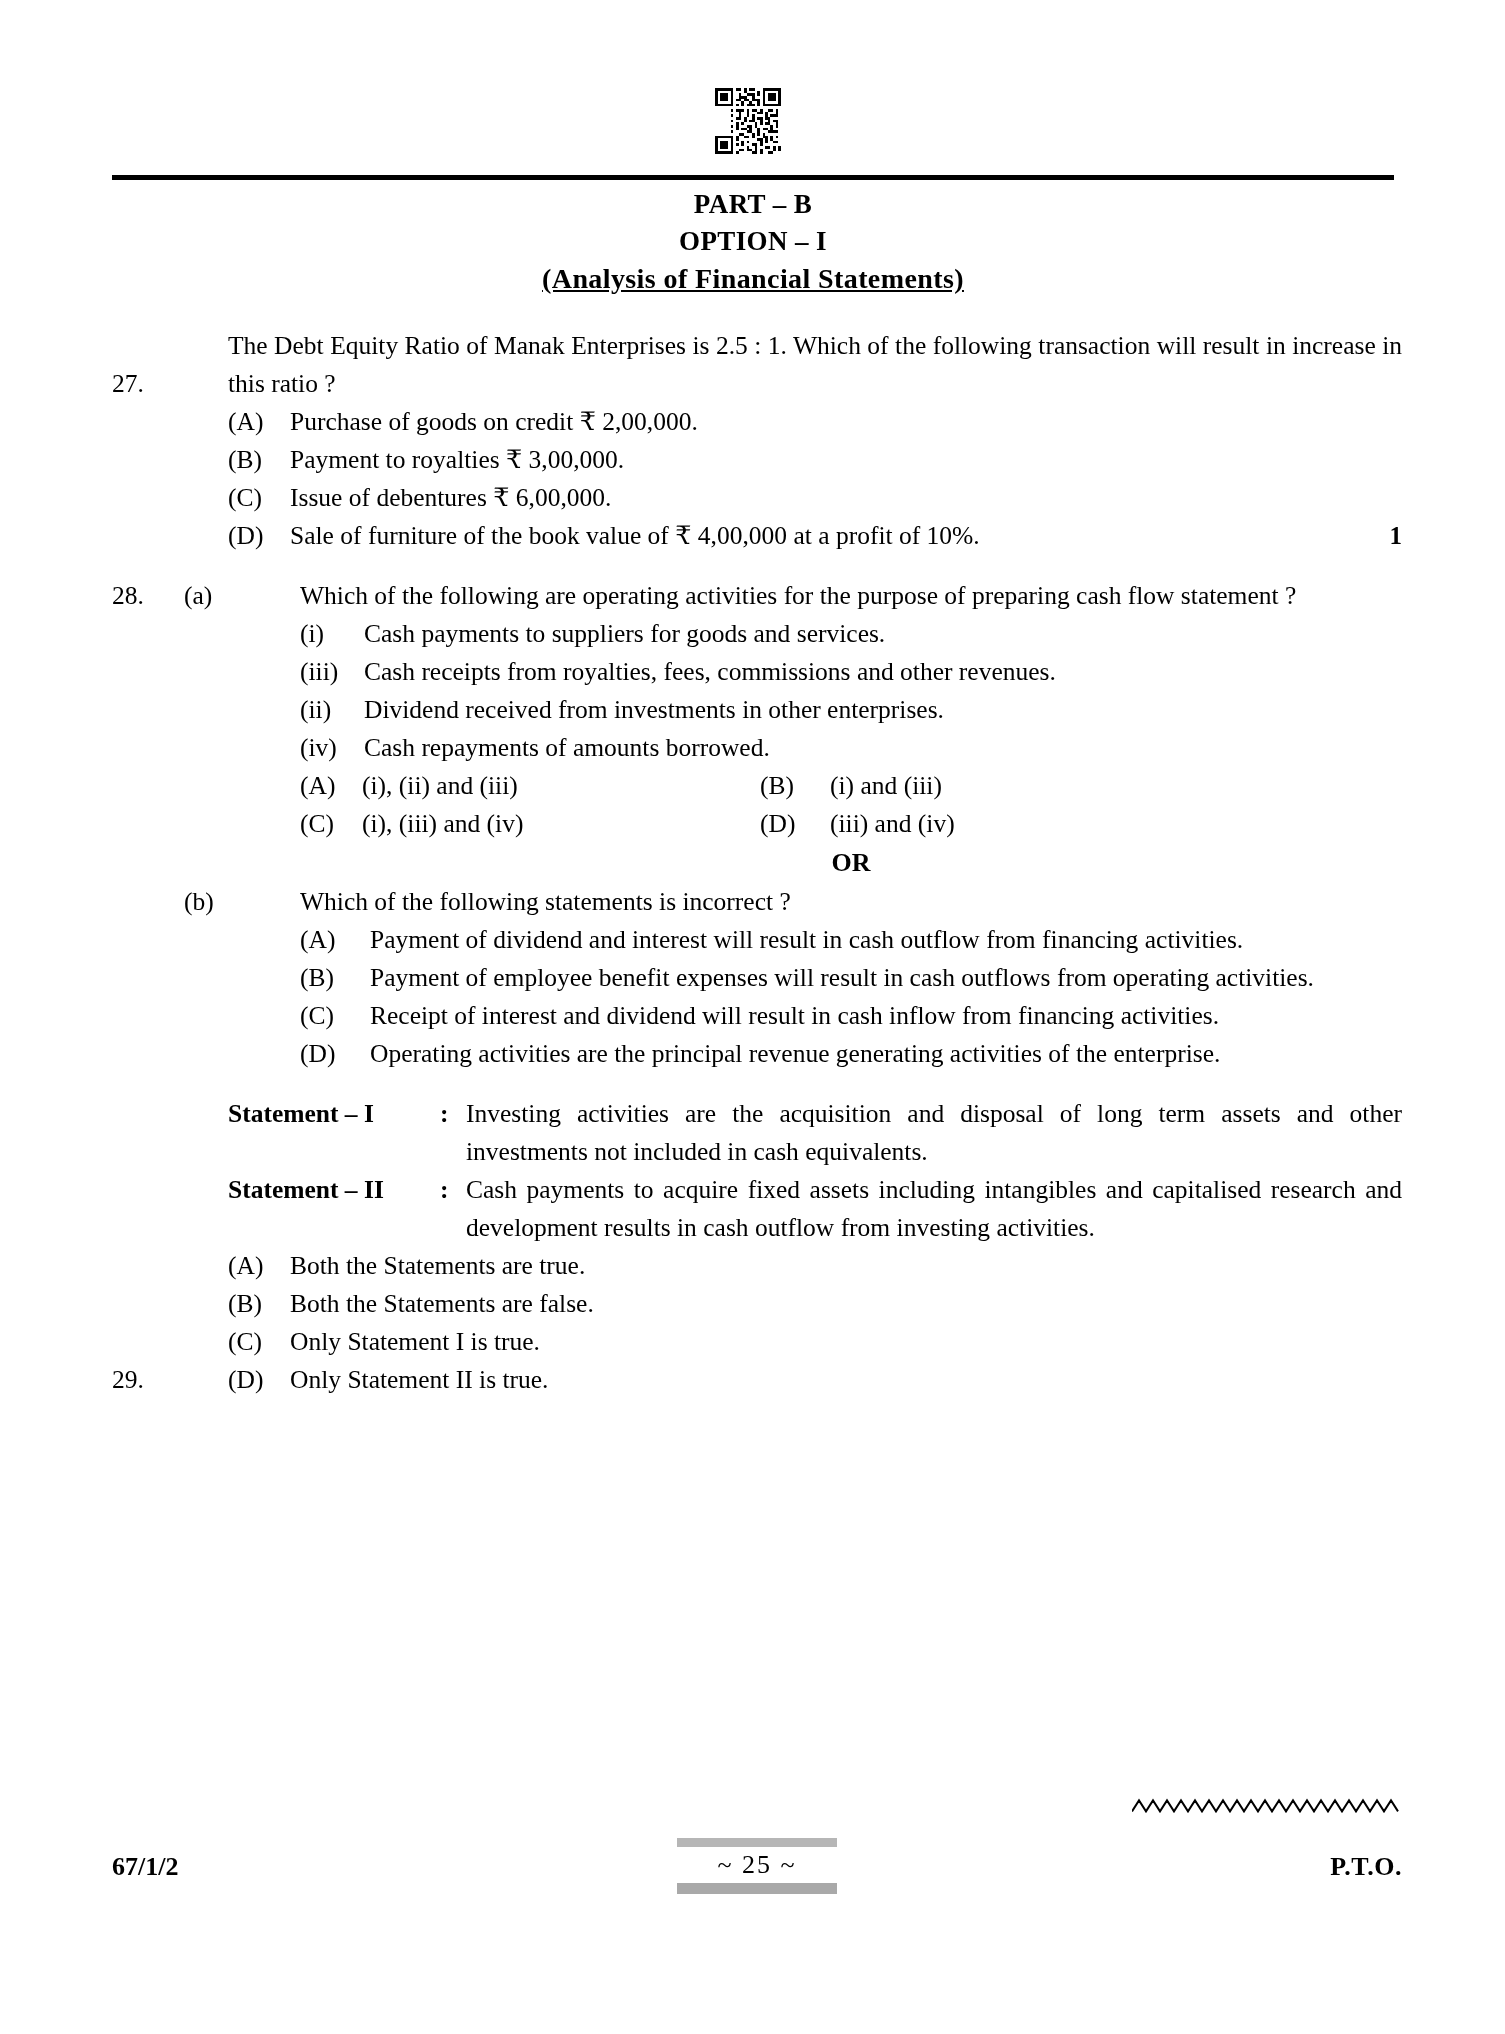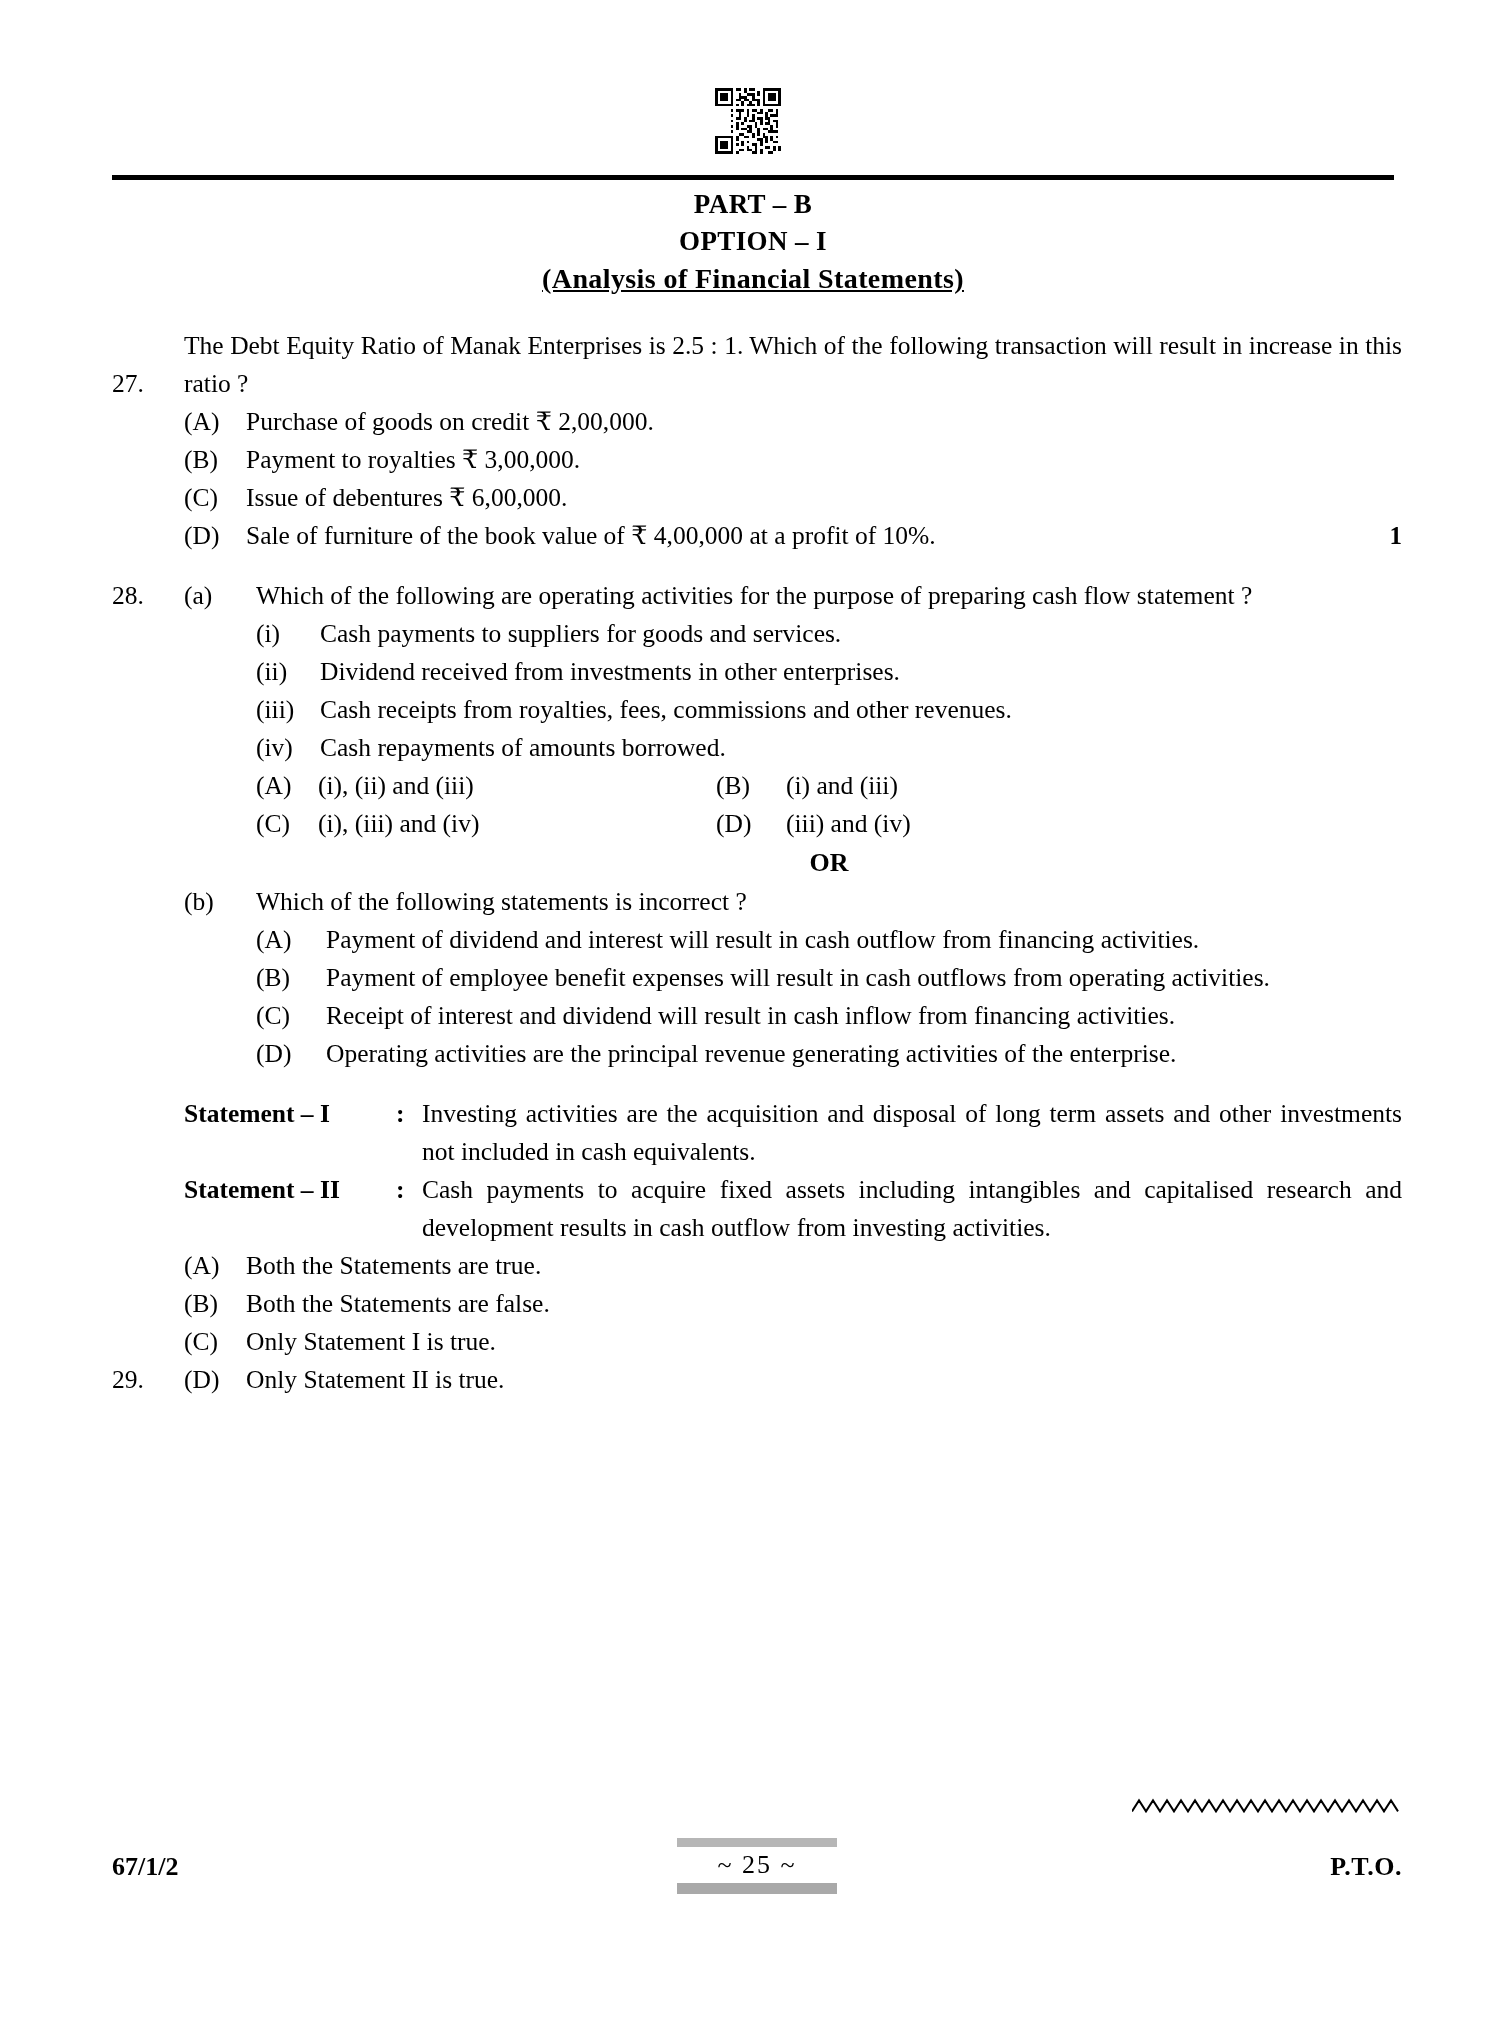--- a/index.html
+++ b/index.html
@@ -88,20 +88,21 @@
   }
   .qnum {
     width: 72px;
     flex: 0 0 72px;
     font-size: 25.5px;
     line-height: 38px;
   }
   .qbody {
     flex: 1 1 auto;
     min-width: 0;
+    margin-left: 44px;
   }
   .just {
     text-align: justify;
     text-align-last: left;
   }
 
   
   .orow {
     display: flex;
     align-items: flex-start;
@@ -408,26 +409,26 @@
 
       <div class="qrow">
         <div class="qnum"></div>
         <div class="sublab"></div>
         <div class="qbody">
           <div class="rrow">
             <div class="rlab">(i)</div>
             <div class="rtext">Cash payments to suppliers for goods and services.</div>
           </div>
           <div class="rrow">
+            <div class="rlab">(iii)</div>
+            <div class="rtext just">Cash receipts from royalties, fees, commissions and other revenues.</div>
+          </div>
+          <div class="rrow">
             <div class="rlab">(ii)</div>
             <div class="rtext">Dividend received from investments in other enterprises.</div>
-          </div>
-          <div class="rrow">
-            <div class="rlab">(iii)</div>
-            <div class="rtext just">Cash receipts from royalties, fees, commissions and other revenues.</div>
           </div>
           <div class="rrow">
             <div class="rlab">(iv)</div>
             <div class="rtext">Cash repayments of amounts borrowed.</div>
           </div>
 
           <div class="mcq2">
             <div class="col colA">
               <div class="olab">(A)</div>
               <div class="otext">(i), (ii) and (iii)</div>

